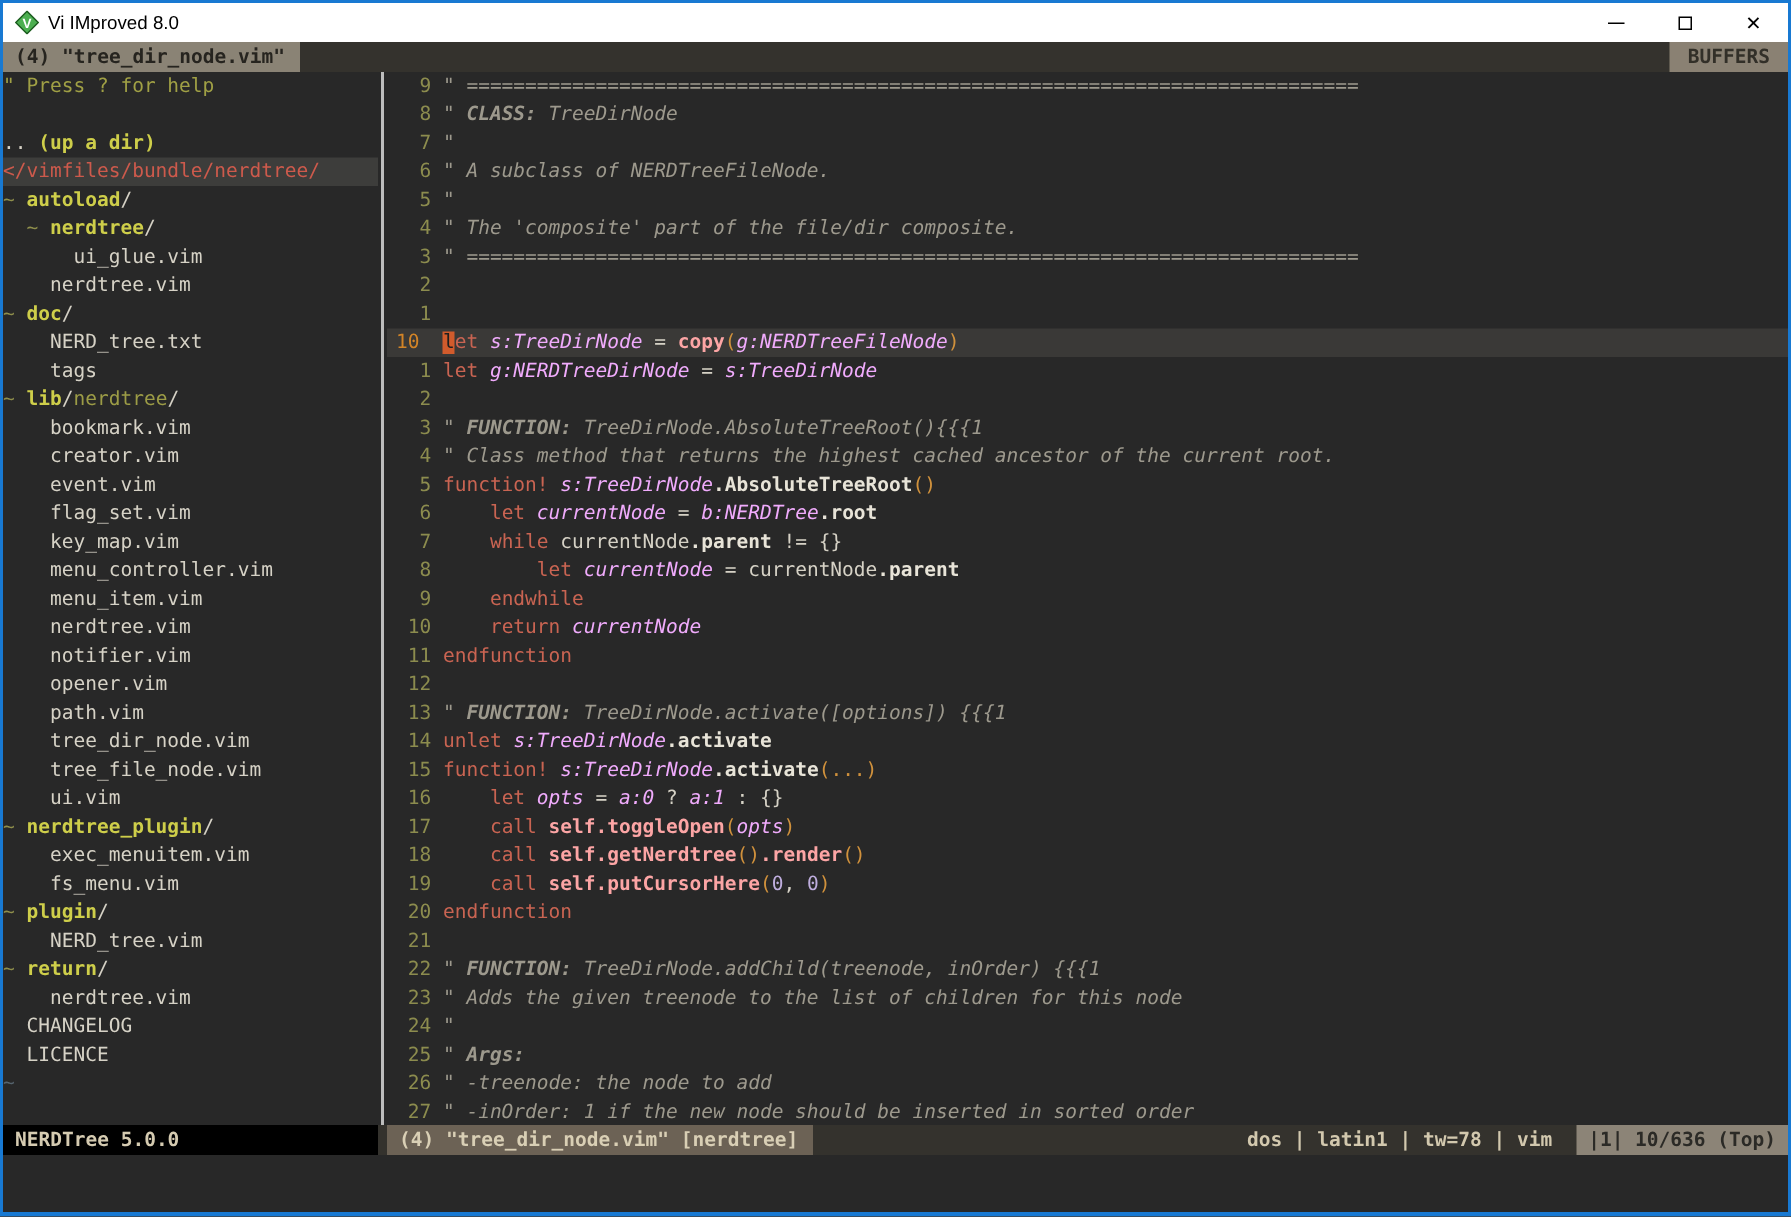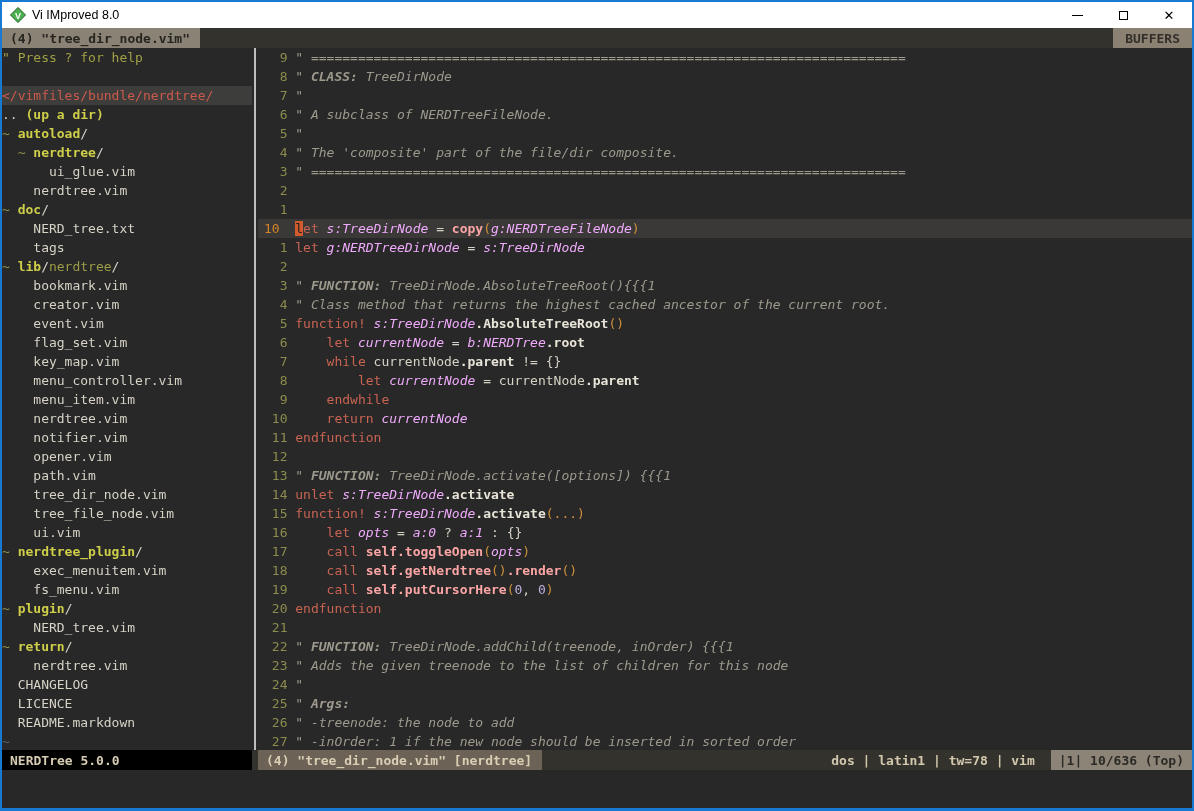--- a/index.html
+++ b/index.html
@@ -101,22 +101,22 @@
   <div class="tabline">
     <div class="tab-active">(4) "tree_dir_node.vim"</div>
     <div class="tabline-fill"></div>
     <div class="buffers-label">BUFFERS</div>
   </div>
 
   <div class="main">
     <div class="sidebar">
         <div class="tree-row"><span class="t-help">" Press ? for help</span></div>
         <div class="tree-row"></div>
+        <div class="tree-row"><span class="t-file">.. </span><span class="t-diry">(up a dir)</span></div>
         <div class="tree-row tree-hl"><span class="t-root">&lt;/vimfiles/bundle/nerdtree/</span></div>
-        <div class="tree-row"><span class="t-file">.. </span><span class="t-diry">(up a dir)</span></div>
         <div class="tree-row"><span class="t-dim">~ </span><span class="t-diry">autoload</span><span class="t-file">/</span></div>
         <div class="tree-row"><span class="t-file">  </span><span class="t-dim">~ </span><span class="t-diry">nerdtree</span><span class="t-file">/</span></div>
         <div class="tree-row"><span class="t-file">      ui_glue.vim</span></div>
         <div class="tree-row"><span class="t-file">    nerdtree.vim</span></div>
         <div class="tree-row"><span class="t-dim">~ </span><span class="t-diry">doc</span><span class="t-file">/</span></div>
         <div class="tree-row"><span class="t-file">    NERD_tree.txt</span></div>
         <div class="tree-row"><span class="t-file">    tags</span></div>
         <div class="tree-row"><span class="t-dim">~ </span><span class="t-diry">lib</span><span class="t-file">/</span><span class="t-dirg">nerdtree</span><span class="t-file">/</span></div>
         <div class="tree-row"><span class="t-file">    bookmark.vim</span></div>
         <div class="tree-row"><span class="t-file">    creator.vim</span></div>
@@ -134,21 +134,20 @@
         <div class="tree-row"><span class="t-file">    ui.vim</span></div>
         <div class="tree-row"><span class="t-dim">~ </span><span class="t-diry">nerdtree_plugin</span><span class="t-file">/</span></div>
         <div class="tree-row"><span class="t-file">    exec_menuitem.vim</span></div>
         <div class="tree-row"><span class="t-file">    fs_menu.vim</span></div>
         <div class="tree-row"><span class="t-dim">~ </span><span class="t-diry">plugin</span><span class="t-file">/</span></div>
         <div class="tree-row"><span class="t-file">    NERD_tree.vim</span></div>
         <div class="tree-row"><span class="t-dim">~ </span><span class="t-diry">return</span><span class="t-file">/</span></div>
         <div class="tree-row"><span class="t-file">    nerdtree.vim</span></div>
         <div class="tree-row"><span class="t-file">  CHANGELOG</span></div>
         <div class="tree-row"><span class="t-file">  LICENCE</span></div>
-        <div class="tree-row"><span class="t-file">  README.markdown</span></div>
         <div class="tree-row"><span class="t-tilde">~</span></div>
       </div>
     <div class="separator"></div>
     <div class="editor">
         <div class="code-line"><span class="ln">9</span><span class="s-c">" ============================================================================</span></div>
         <div class="code-line"><span class="ln">8</span><span class="s-c">" </span><span class="s-cb">CLASS:</span><span class="s-c"> TreeDirNode</span></div>
         <div class="code-line"><span class="ln">7</span><span class="s-c">"</span></div>
         <div class="code-line"><span class="ln">6</span><span class="s-c">" A subclass of NERDTreeFileNode.</span></div>
         <div class="code-line"><span class="ln">5</span><span class="s-c">"</span></div>
         <div class="code-line"><span class="ln">4</span><span class="s-c">" The 'composite' part of the file/dir composite.</span></div>

